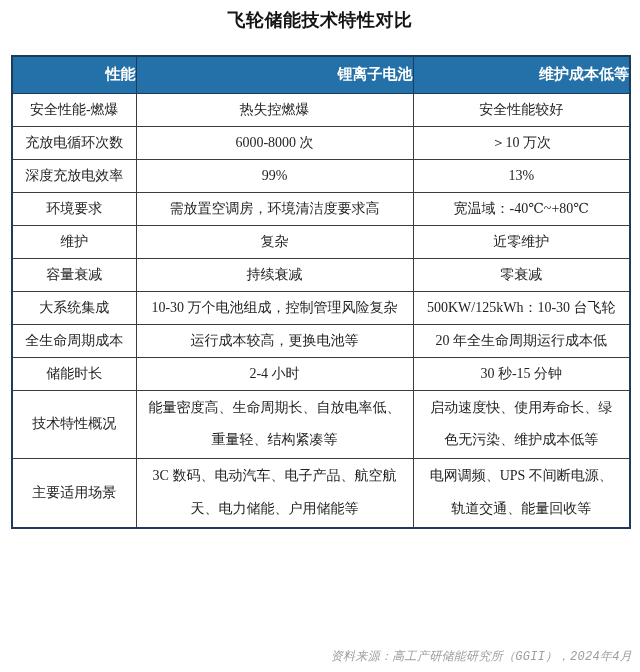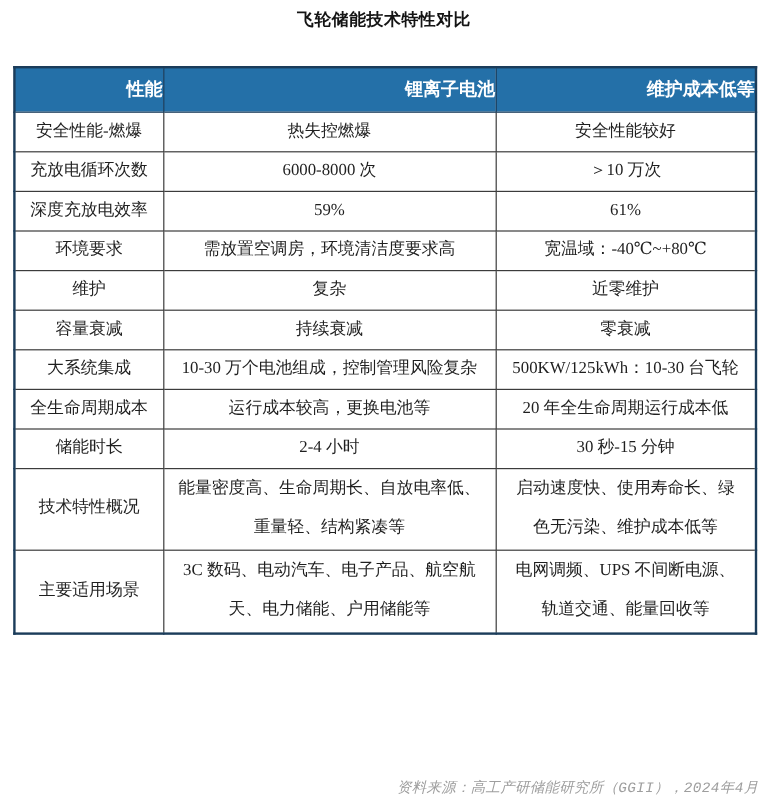--- a/index.html
+++ b/index.html
@@ -13,21 +13,21 @@
     font-family: "Liberation Serif", "DejaVu Serif", serif;
   }
   .chart-title {
     position: absolute;
     top: 8px;
     left: 0;
     width: 640px;
     text-align: center;
     font-family: "Liberation Sans", "DejaVu Sans", sans-serif;
     font-weight: bold;
-    font-size: 14px;
+    font-size: 18px;
     color: #141414;
     letter-spacing: 0.5px;
   }
   table.cmp-table {
     position: absolute;
     left: 11px;
     top: 55px;
     width: 618px;
     border-collapse: collapse;
     border: 2px solid #1b3c5a;
@@ -97,22 +97,22 @@
           <td>热失控燃爆</td>
           <td>安全性能较好</td>
         </tr>
         <tr>
           <td>充放电循环次数</td>
           <td>6000-8000 次</td>
           <td>＞10 万次</td>
         </tr>
         <tr>
           <td>深度充放电效率</td>
-          <td>59%</td>
-          <td>61%</td>
+          <td>99%</td>
+          <td>13%</td>
         </tr>
         <tr>
           <td>环境要求</td>
           <td>需放置空调房，环境清洁度要求高</td>
           <td>宽温域：-40℃~+80℃</td>
         </tr>
         <tr>
           <td>维护</td>
           <td>复杂</td>
           <td>近零维护</td>

